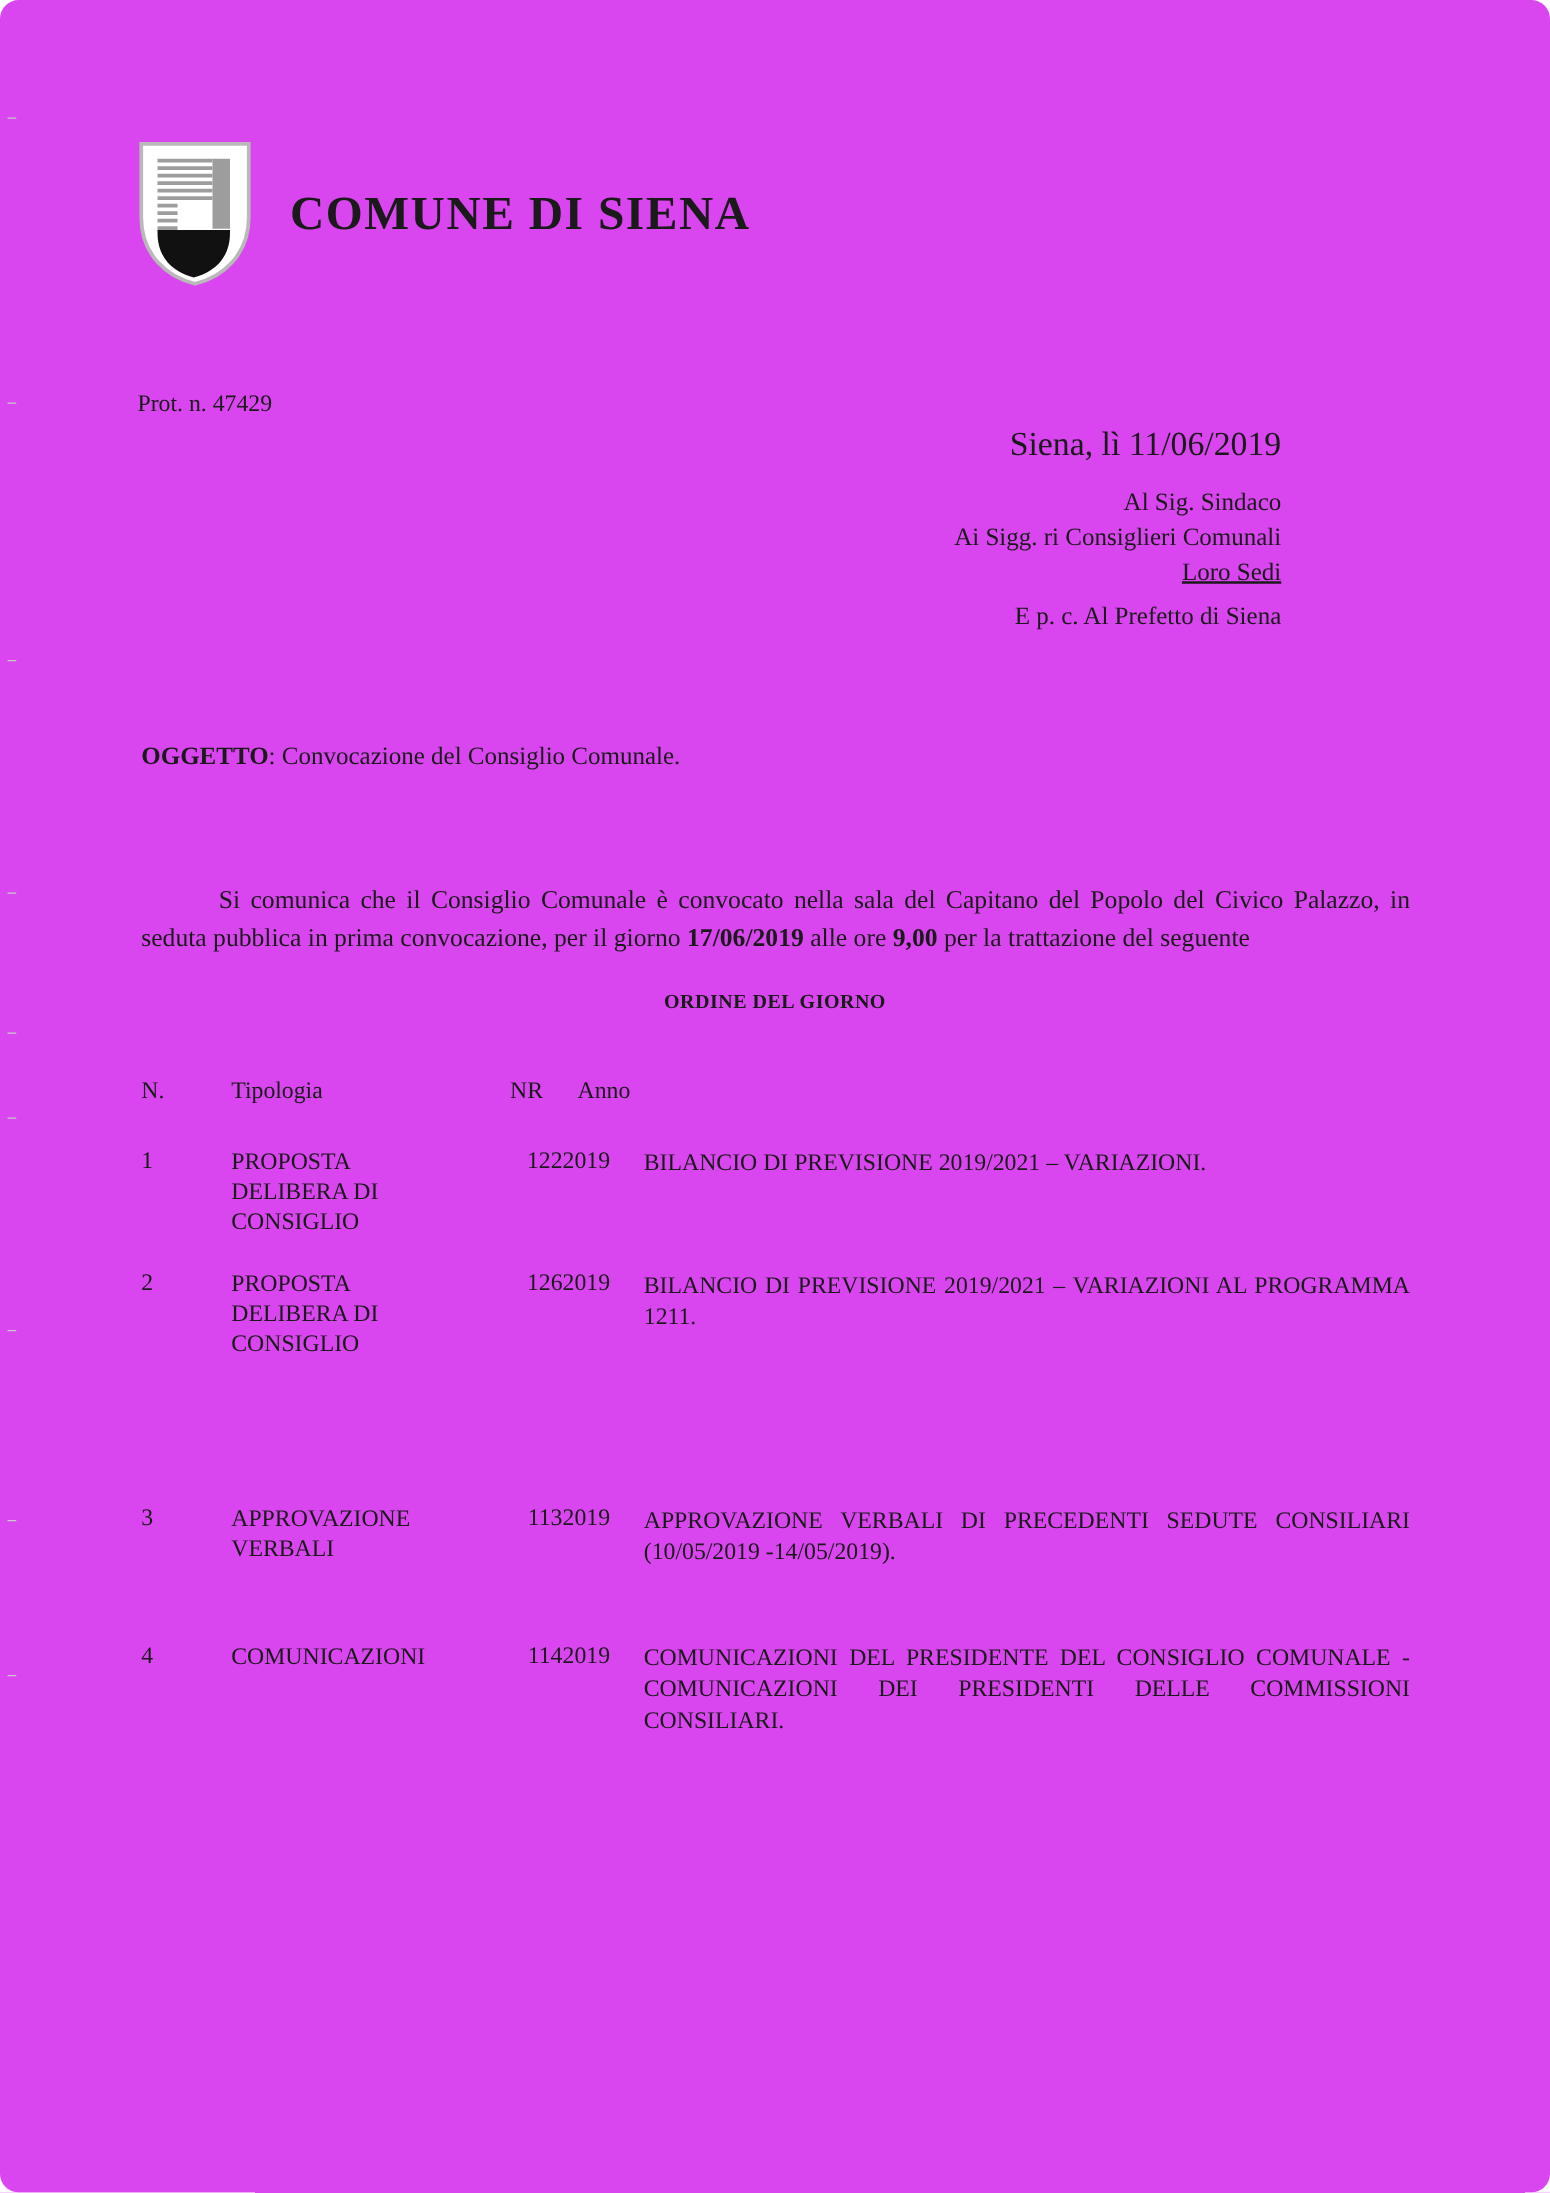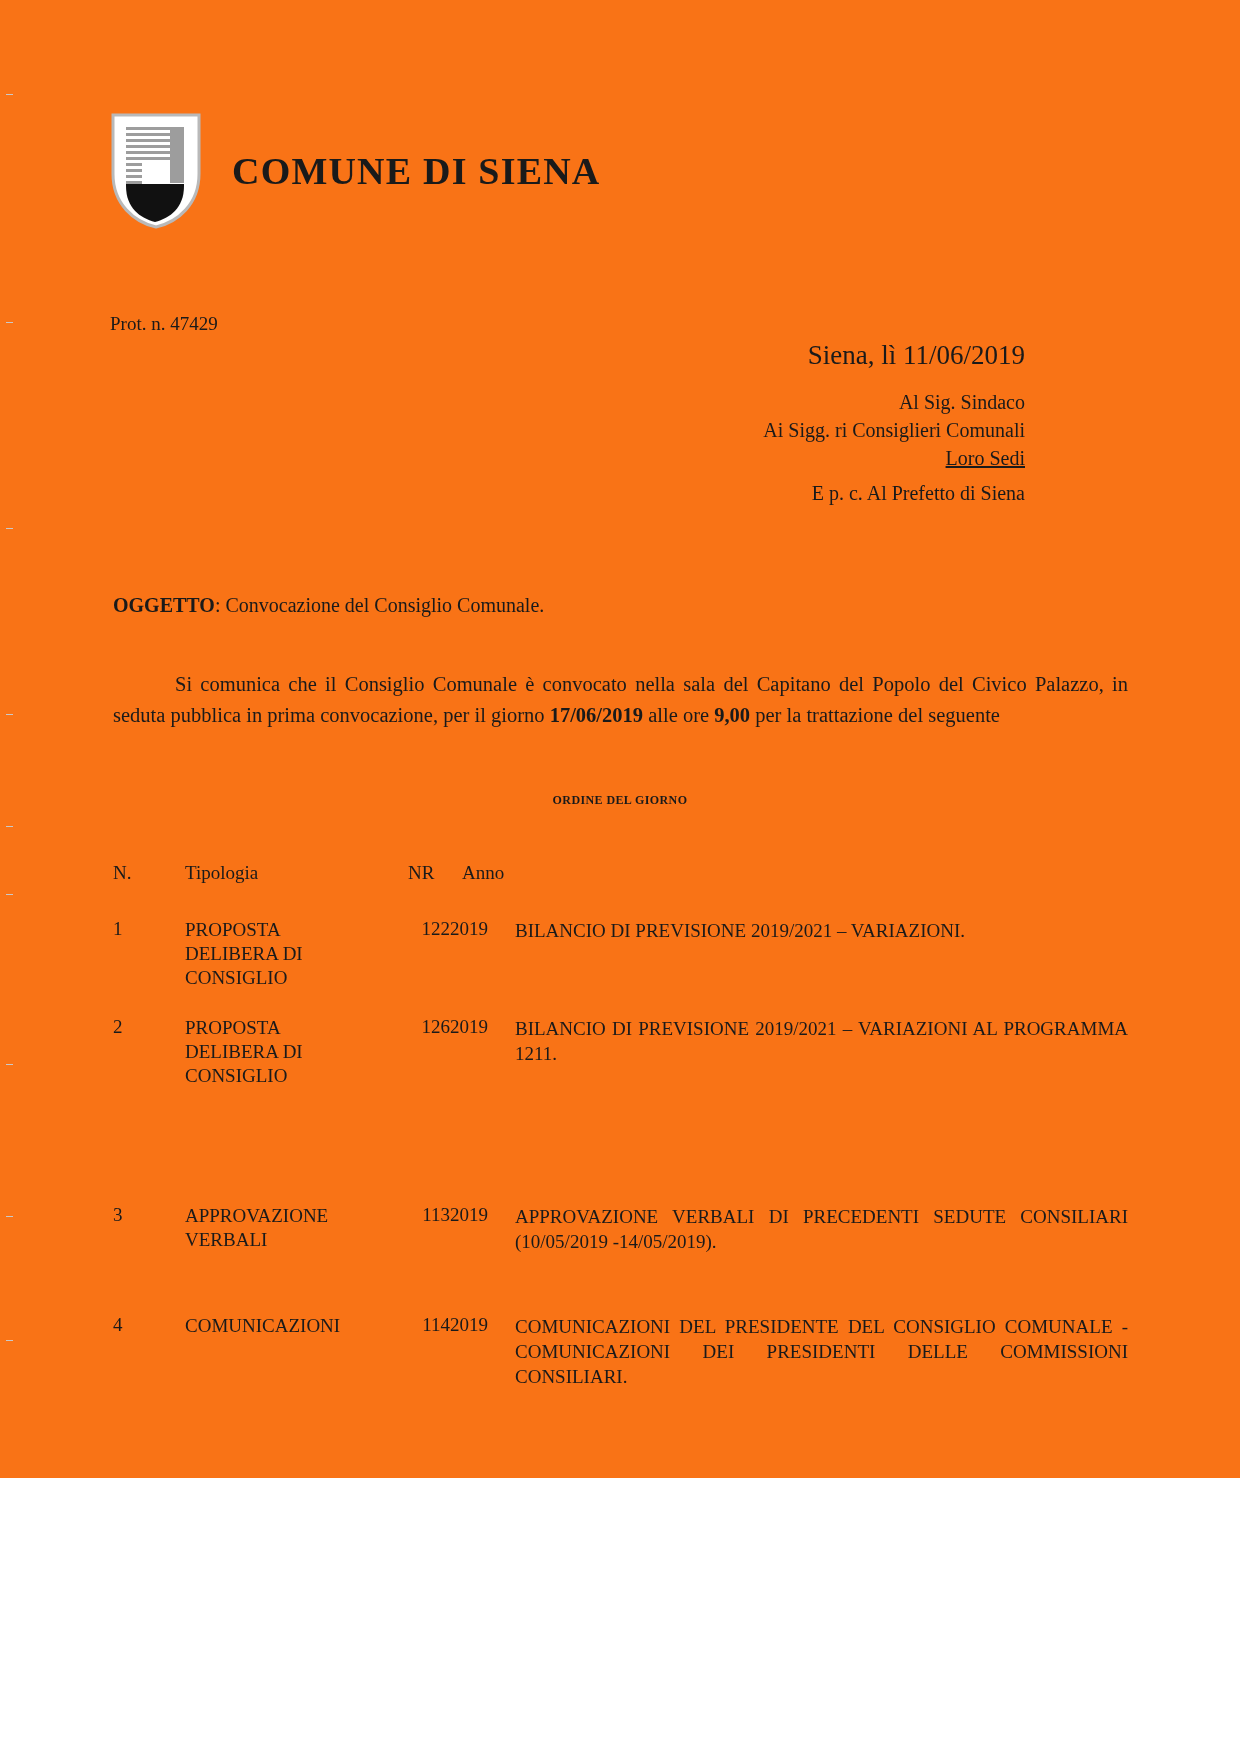--- a/index.html
+++ b/index.html
@@ -3,25 +3,26 @@
 <meta charset="utf-8">
 <style>
   html, body {
     margin: 0;
     padding: 0;
     background: #ffffff;
   }
   .page {
     position: relative;
     width: 1240px;
-    height: 1478px;
-    background: #f97316;
+    height: 1754px;
+    background: #d946ef;
     font-family: "Liberation Serif", serif;
     color: #1a1a1a;
     overflow: hidden;
+    border-radius: 15px;
   }
 
   
   .edge-tick {
     position: absolute;
     left: 6px;
     width: 7px;
     height: 1px;
     background: #c9c9c9;
   }
@@ -90,37 +91,37 @@
     left: 113px;
     top: 594px;
     font-size: 20px;
   }
   .subject b { font-weight: bold; }
 
   
   .body-par {
     position: absolute;
     left: 113px;
-    top: 669px;
+    top: 705px;
     width: 1015px;
     font-size: 20.5px;
     line-height: 31px;
     text-align: justify;
     text-justify: inter-word;
   }
   .body-par .indent { display: inline-block; width: 62px; }
   .body-par b { font-weight: bold; }
 
   .agenda-title {
     position: absolute;
     left: 0;
     top: 793px;
     width: 1240px;
     text-align: center;
-    font-size: 12px;
+    font-size: 16px;
     font-weight: bold;
     letter-spacing: 0.4px;
   }
 
   
   .agenda {
     position: absolute;
     left: 113px;
     top: 862px;
     width: 1015px;

